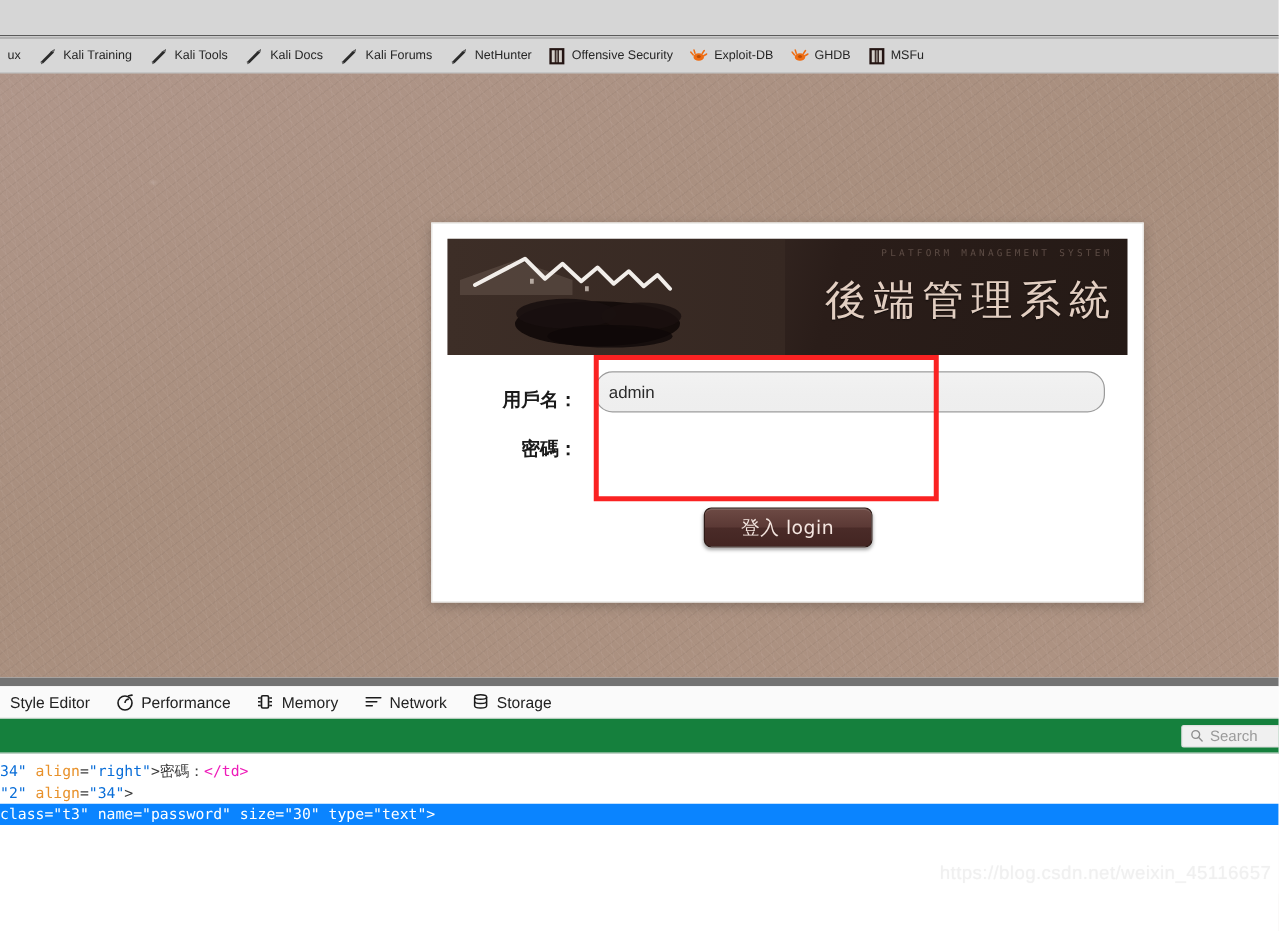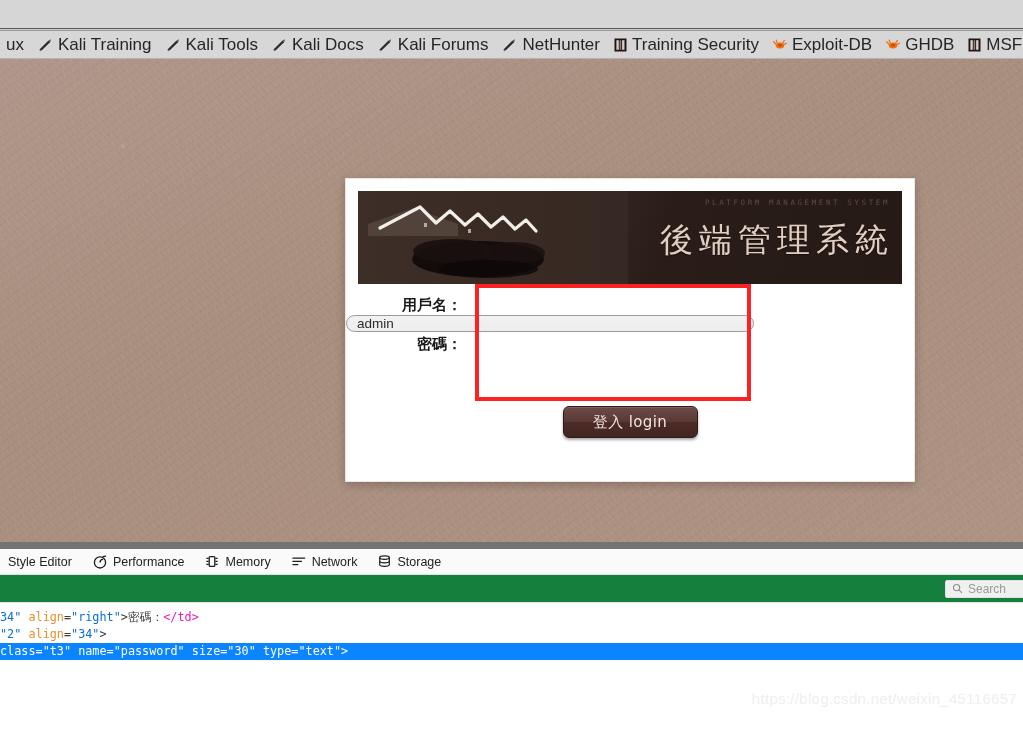--- a/index.html
+++ b/index.html
@@ -48,21 +48,21 @@
     gap: 0px;
     padding-left: 0px;
     border-bottom: 1px solid #b4b4b4;
     overflow: hidden;
   }
   .bm {
     display: flex;
     align-items: center;
     gap: 5px;
     padding: 2px 8px 2px 6px;
-    font-size: 17px;
+    font-size: 10px;
     color: #262626;
     white-space: nowrap;
     cursor: default;
   }
 
   
   #page-viewport {
     position: relative;
     height: 483px;
     overflow: hidden;
@@ -114,24 +114,23 @@
     font-size: 7.5px;
     letter-spacing: 2.6px;
     color: #5d4c45;
     white-space: nowrap;
   }
 
   .form-area { position: relative; margin-top: 12px; }
 
   .field-row {
     display: flex;
-    align-items: flex-start;
+    align-items: flex-end;
     height: 34px;
     margin-bottom: 5px;
-    flex-direction: column;
   }
   .field-label {
     width: 130px;
     text-align: right;
     padding-right: 14px;
     font-size: 15px;
     font-weight: bold;
     color: #1a1a1a;
     font-family: "DejaVu Sans", "Liberation Sans", sans-serif;
     white-space: nowrap;
@@ -305,21 +304,21 @@
         </svg>
         <span>NetHunter</span>
       </div>
       <div class="bm">
         <svg width="13" height="14" viewBox="0 0 13 14">
           <rect x="0.5" y="0.5" width="12" height="13" fill="#231412"></rect>
           <rect x="2.4" y="2.2" width="2.4" height="9.6" fill="#d4cfca"></rect>
           <rect x="5.6" y="2.2" width="1.6" height="9.6" fill="#8a817c"></rect>
           <rect x="8.1" y="2.2" width="2.4" height="9.6" fill="#d4cfca"></rect>
         </svg>
-        <span>Training Security</span>
+        <span>Offensive Security</span>
       </div>
       <div class="bm">
         <svg width="14" height="12" viewBox="0 0 14 12">
           <ellipse cx="7" cy="6.6" rx="4.2" ry="3" fill="#ef6c12"></ellipse>
           <path d="M2.6 5 L0.6 2.6 M4 3.6 L3.2 1 M9.8 3.8 L11.4 1.4 M11 5.6 L13.4 4.2" stroke="#ef6c12" stroke-width="1.2" stroke-linecap="round" fill="none"></path>
           <ellipse cx="7" cy="6.2" rx="1.6" ry="1.2" fill="#b94c06"></ellipse>
         </svg>
         <span>Exploit-DB</span>
       </div>
       <div class="bm">

